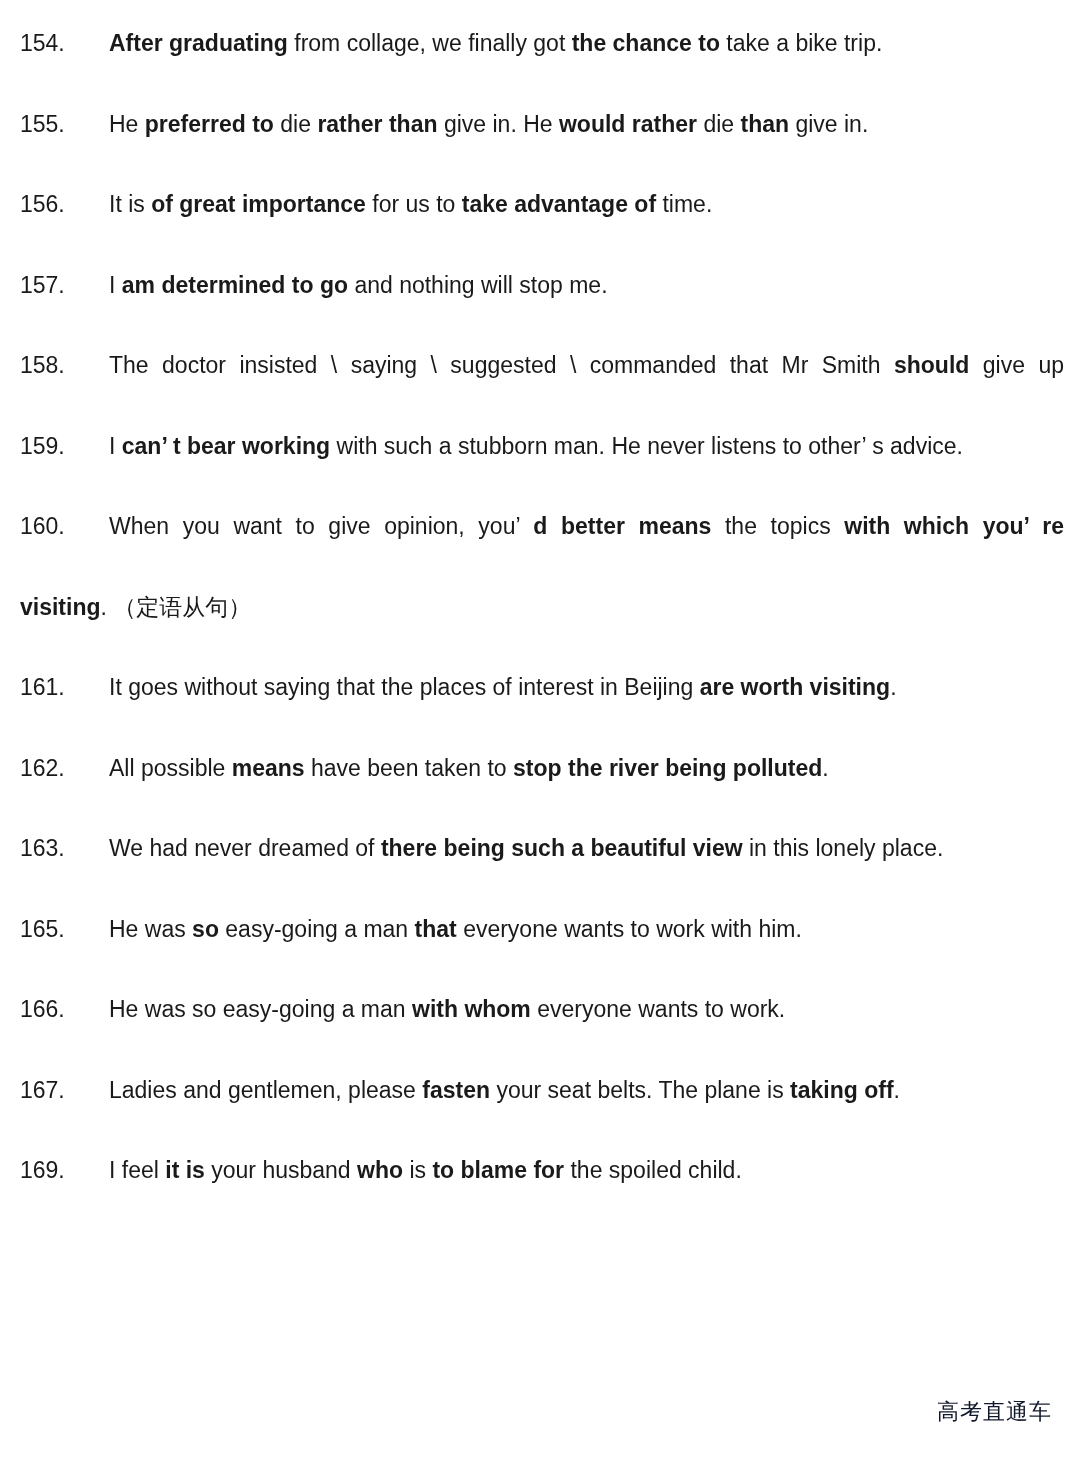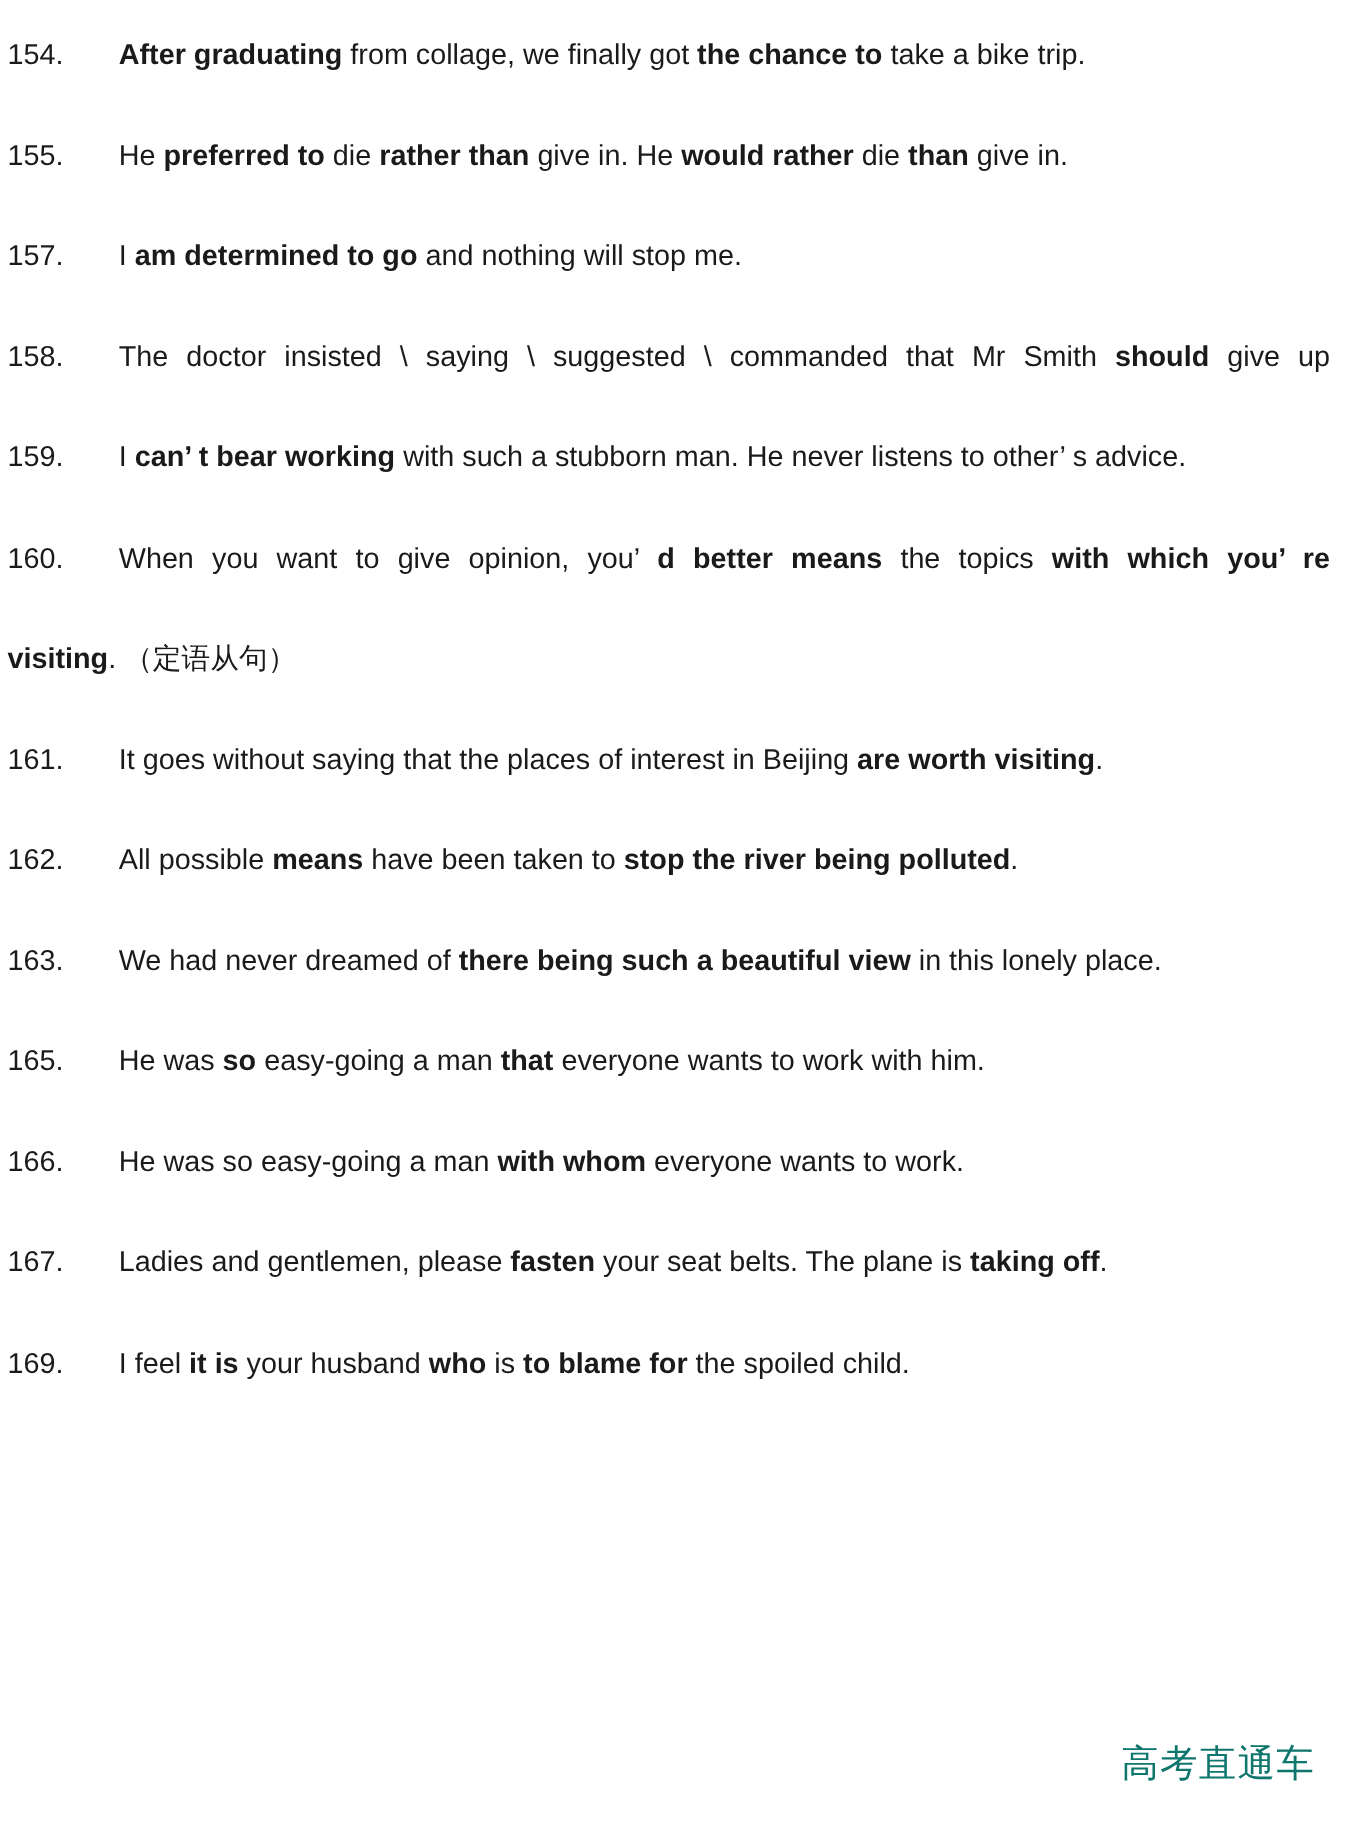--- a/index.html
+++ b/index.html
@@ -11,21 +11,21 @@
     width: 1080px;
     height: 1457px;
     position: relative;
     overflow: hidden;
     font-family: "Liberation Sans", sans-serif;
     color: #1a1a1a;
   }
   .page {
     position: absolute;
     inset: 0;
-    padding: 3px 16px 0 6px;
+    padding: 3px 16px 0 20px;
     box-sizing: border-box;
   }
   .line {
     font-size: 23px;
     line-height: 80.5px;
     text-align: justify;
     white-space: normal;
   }
   .line.justify {
     text-align: justify;
@@ -37,33 +37,34 @@
   }
   .b { font-weight: 700; }
   .u {
     text-decoration-thickness: 2.5px;
     text-underline-offset: 7px;
   }
   .watermark {
     position: absolute;
     top: 1398px;
     right: 28px;
-    font-size: 30px;
+    font-size: 22px;
     line-height: 28px;
-    color: #0f766e;
+    color: #0f172a;
     letter-spacing: 1px;
   }
 </style>
 </head>
 <body>
 
 <div class="page">
   <div>
       <div class="line"><span class="num">154.</span><span class="b">After graduating </span><span>from collage, we finally got </span><span class="b">the chance to </span><span>take a bike trip.</span></div>
       <div class="line"><span class="num">155.</span><span>He </span><span class="b">preferred to </span><span>die </span><span class="b">rather than </span><span>give in. He </span><span class="b">would rather </span><span>die </span><span class="b">than </span><span>give in.</span></div>
+      <div class="line"><span class="num">156.</span><span>It is </span><span class="b">of great importance </span><span>for us to </span><span class="b">take advantage of </span><span>time.</span></div>
       <div class="line"><span class="num">157.</span><span>I </span><span class="b">am determined to go </span><span>and nothing will stop me.</span></div>
       <div class="line justify"><span class="num">158.</span><span>The doctor insisted \ saying \ suggested \ commanded that Mr Smith </span><span class="b">should</span><span> give up</span></div>
       <div class="line"><span class="num">159.</span><span>I </span><span class="b">can’ t bear working </span><span>with such a stubborn man. He never listens to other’ s advice.</span></div>
       <div class="line justify"><span class="num">160.</span><span>When you want to give opinion, you’ </span><span class="b">d better means </span><span>the topics </span><span class="b u">with which you’ re</span></div>
       <div class="line"><span class="b u">visiting</span><span>. （定语从句）</span></div>
       <div class="line"><span class="num">161.</span><span>It goes without saying that the places of interest in Beijing </span><span class="b u">are worth visiting</span><span>.</span></div>
       <div class="line"><span class="num">162.</span><span>All possible </span><span class="b u">means</span><span> have been taken to </span><span class="b">stop the river being polluted</span><span>.</span></div>
       <div class="line"><span class="num">163.</span><span>We had never dreamed of </span><span class="b u">there being </span><span class="b">such a beautiful view</span><span> in this lonely place.</span></div>
       <div class="line"><span class="num">165.</span><span>He was </span><span class="b">so </span><span>easy-going a man </span><span class="b">that </span><span>everyone wants to work with him.</span></div>
       <div class="line"><span class="num">166.</span><span>He was so easy-going a man </span><span class="b u">with whom </span><span>everyone wants to work.</span></div>

